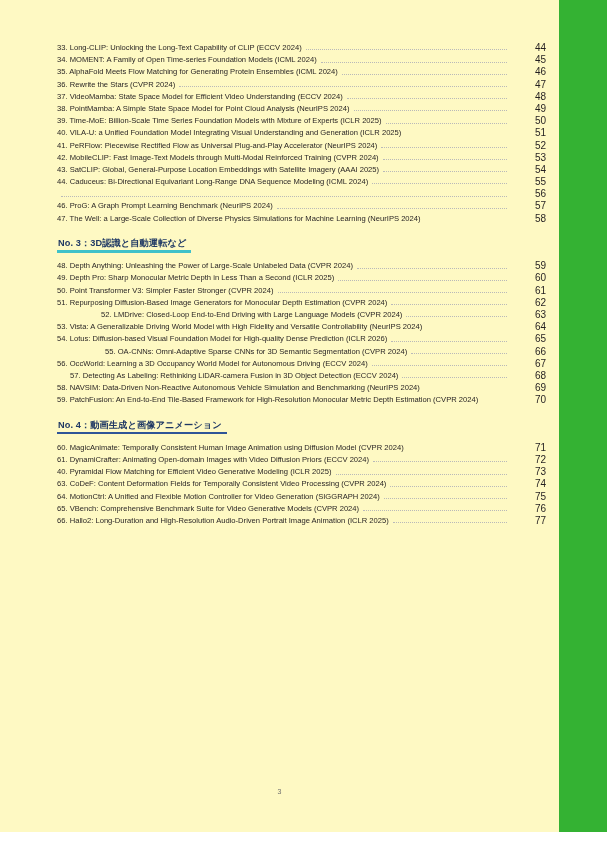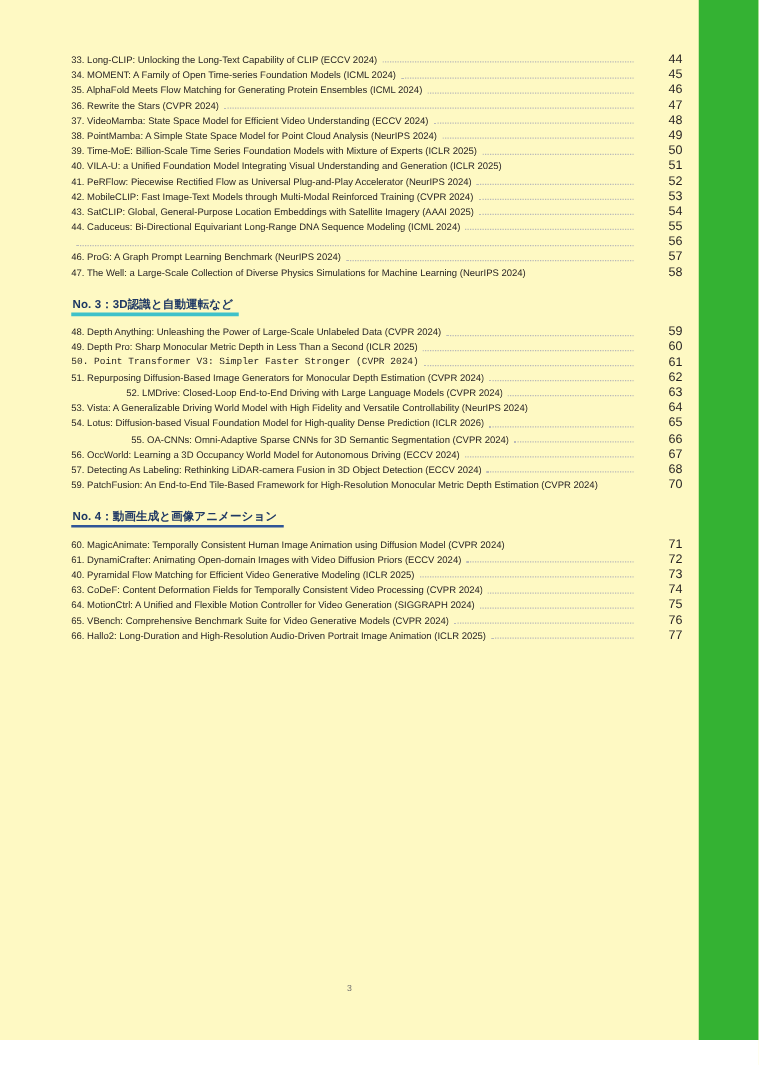--- a/index.html
+++ b/index.html
@@ -209,21 +209,21 @@
         <span class="toc-text-wrap" style="flex: 0 1 auto; white-space: nowrap; overflow: hidden;"><span class="toc-num">48.</span> <span class="toc-title">Depth Anything: Unleashing the Power of Large-Scale Unlabeled Data (CVPR 2024)</span></span>
         <span class="dots"></span>
         <span class="toc-page">59</span>
       </div>
       <div class="toc-entry single">
         <span class="toc-text-wrap" style="flex: 0 1 auto; white-space: nowrap; overflow: hidden;"><span class="toc-num">49.</span> <span class="toc-title">Depth Pro: Sharp Monocular Metric Depth in Less Than a Second (ICLR 2025)</span></span>
         <span class="dots"></span>
         <span class="toc-page">60</span>
       </div>
       <div class="toc-entry single">
-        <span class="toc-text-wrap" style="flex: 0 1 auto; white-space: nowrap; overflow: hidden; font-family: Liberation Mono, monospace;"><span class="toc-num">50.</span> <span class="toc-title">Point Transformer V3: Simpler Faster Stronger (CVPR 2024)</span></span>
+        <span class="toc-text-wrap" style="flex: 0 1 auto; white-space: nowrap; overflow: hidden;"><span class="toc-num">50.</span> <span class="toc-title">Point Transformer V3: Simpler Faster Stronger (CVPR 2024)</span></span>
         <span class="dots"></span>
         <span class="toc-page">61</span>
       </div>
       <div class="toc-entry single">
         <span class="toc-text-wrap" style="flex: 0 1 auto; white-space: nowrap; overflow: hidden;"><span class="toc-num">51.</span> <span class="toc-title">Repurposing Diffusion-Based Image Generators for Monocular Depth Estimation (CVPR 2024)</span></span>
         <span class="dots"></span>
         <span class="toc-page">62</span>
       </div>
       <div class="toc-entry single">
         <span class="toc-text-wrap" style="flex: 0 1 auto; white-space: nowrap; overflow: hidden; margin-left: 44px;"><span class="toc-num">52.</span> <span class="toc-title">LMDrive: Closed-Loop End-to-End Driving with Large Language Models (CVPR 2024)</span></span>
@@ -243,23 +243,27 @@
         <span class="toc-text-wrap" style="flex: 0 1 auto; white-space: nowrap; overflow: hidden; margin-left: 48px;"><span class="toc-num">55.</span> <span class="toc-title">OA-CNNs: Omni-Adaptive Sparse CNNs for 3D Semantic Segmentation (CVPR 2024)</span></span>
         <span class="dots"></span>
         <span class="toc-page">66</span>
       </div>
       <div class="toc-entry single">
         <span class="toc-text-wrap" style="flex: 0 1 auto; white-space: nowrap; overflow: hidden;"><span class="toc-num">56.</span> <span class="toc-title">OccWorld: Learning a 3D Occupancy World Model for Autonomous Driving (ECCV 2024)</span></span>
         <span class="dots"></span>
         <span class="toc-page">67</span>
       </div>
       <div class="toc-entry single">
-        <span class="toc-text-wrap" style="flex: 0 1 auto; white-space: nowrap; overflow: hidden;"><span class="toc-num">57.</span> <span class="toc-title">Detecting As Labeling: Rethinking LiDAR-camera Fusion in 3D Object Detection (ECCV 2024)</span></span>
+        <span class="toc-text-wrap" style="flex: 0 1 auto; white-space: nowrap; overflow: hidden; margin-left: 13px;"><span class="toc-num">57.</span> <span class="toc-title">Detecting As Labeling: Rethinking LiDAR-camera Fusion in 3D Object Detection (ECCV 2024)</span></span>
         <span class="dots"></span>
         <span class="toc-page">68</span>
+      </div>
+      <div class="toc-entry multiline">
+        <span class="toc-text-wrap"><span class="toc-num">58.</span> <span class="toc-title">NAVSIM: Data-Driven Non-Reactive Autonomous Vehicle Simulation and Benchmarking (NeurIPS 2024)</span></span>
+        <span class="toc-page">69</span>
       </div>
       <div class="toc-entry multiline">
         <span class="toc-text-wrap"><span class="toc-num">59.</span> <span class="toc-title">PatchFusion: An End-to-End Tile-Based Framework for High-Resolution Monocular Metric Depth Estimation (CVPR 2024)</span></span>
         <span class="toc-page">70</span>
       </div>
       <div class="section-heading" style="color: rgb(31, 56, 100);"><span class="heading-text" style="--rule-color: #2f5597;">No. 4：動画生成と画像アニメーション</span></div>
       <div class="toc-entry multiline">
         <span class="toc-text-wrap"><span class="toc-num">60.</span> <span class="toc-title">MagicAnimate: Temporally Consistent Human Image Animation using Diffusion Model (CVPR 2024)</span></span>
         <span class="toc-page">71</span>
       </div>

